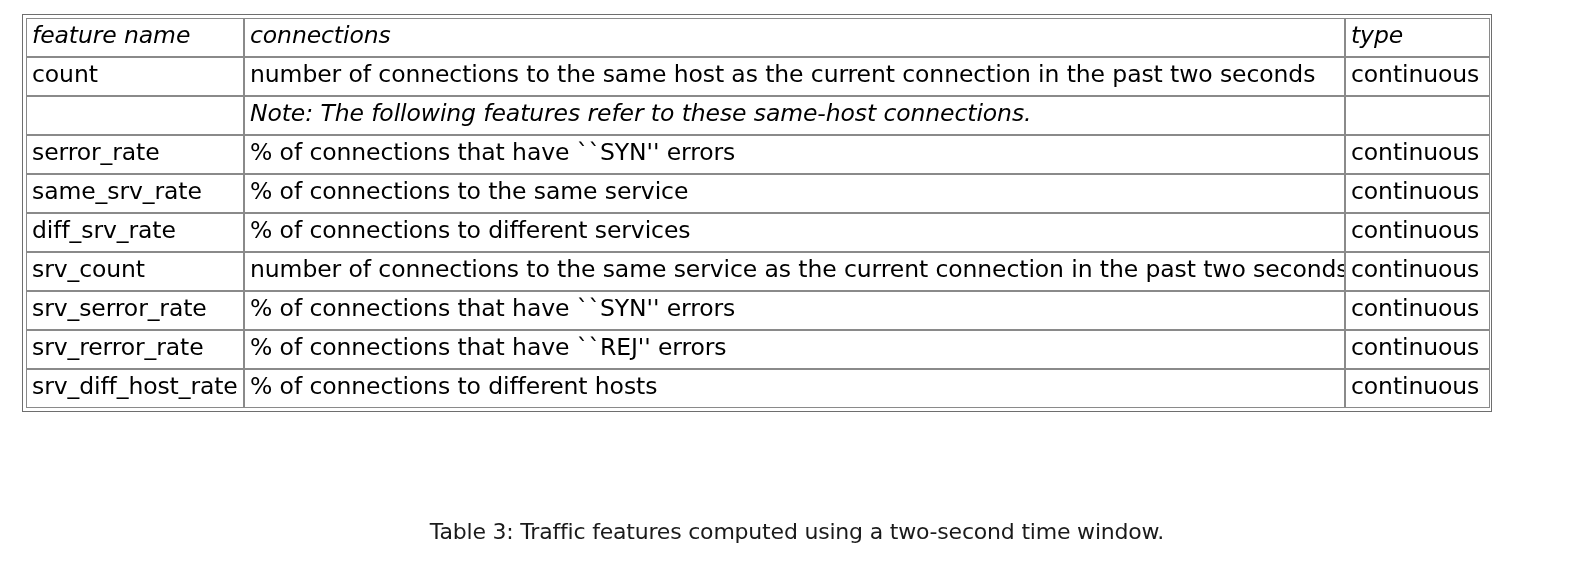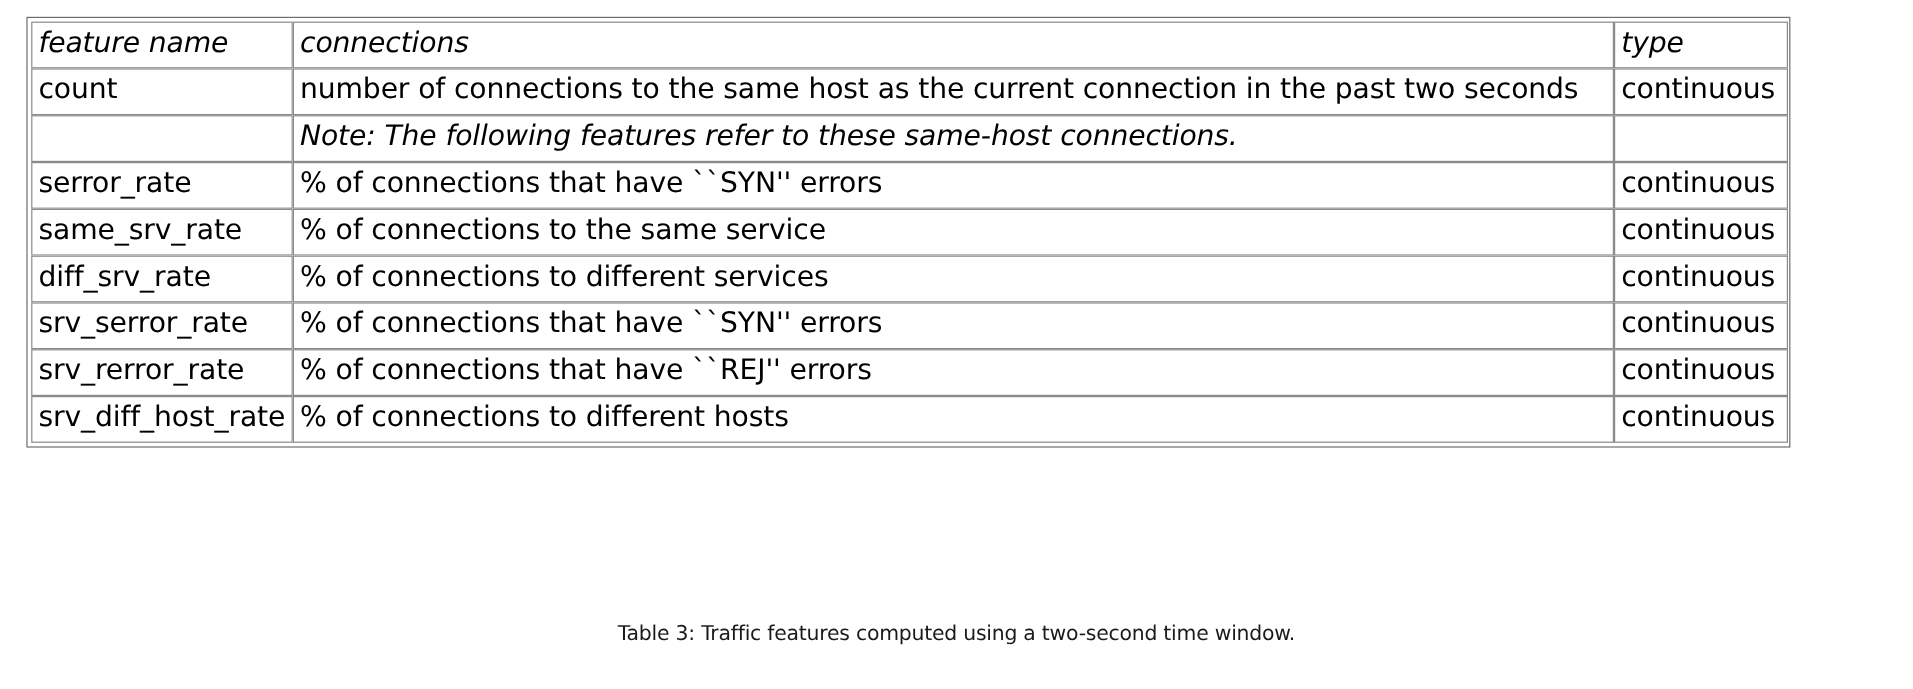--- a/index.html
+++ b/index.html
@@ -72,21 +72,21 @@
     font-style: italic;
   }
 
   
   .caption {
     position: absolute;
     left: 0;
     top: 519px;
     width: 1594px;
     text-align: center;
-    font-size: 17px;
+    font-size: 22px;
     line-height: 1.15;
     color: #1a1a1a;
     font-family: "DejaVu Sans", "Liberation Sans", sans-serif;
     letter-spacing: -0.2px;
   }
 </style>
 </head>
 <body>
 
 <div class="page">
@@ -124,20 +124,25 @@
             <td class="boxed">same_srv_rate</td>
             <td class="boxed">% of connections to the same service</td>
             <td class="boxed">continuous</td>
           </tr>
           <tr>
             <td class="boxed">diff_srv_rate</td>
             <td class="boxed">% of connections to different services</td>
             <td class="boxed">continuous</td>
           </tr>
           <tr>
+            <td class="boxed">srv_count</td>
+            <td class="boxed">number of connections to the same service as the current connection in the past two seconds</td>
+            <td class="boxed">continuous</td>
+          </tr>
+          <tr>
             <td class="boxed">srv_serror_rate</td>
             <td class="boxed">% of connections that have ``SYN'' errors</td>
             <td class="boxed">continuous</td>
           </tr>
           <tr>
             <td class="boxed">srv_rerror_rate</td>
             <td class="boxed">% of connections that have ``REJ'' errors</td>
             <td class="boxed">continuous</td>
           </tr>
           <tr>

